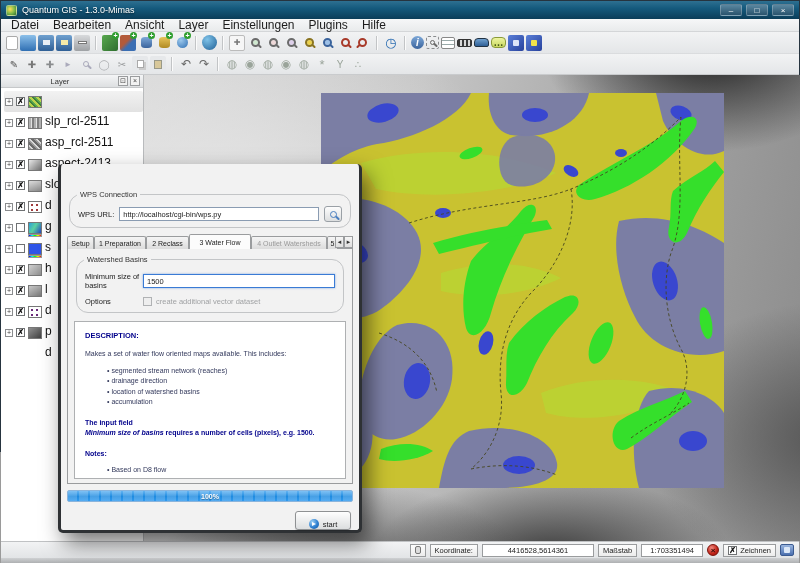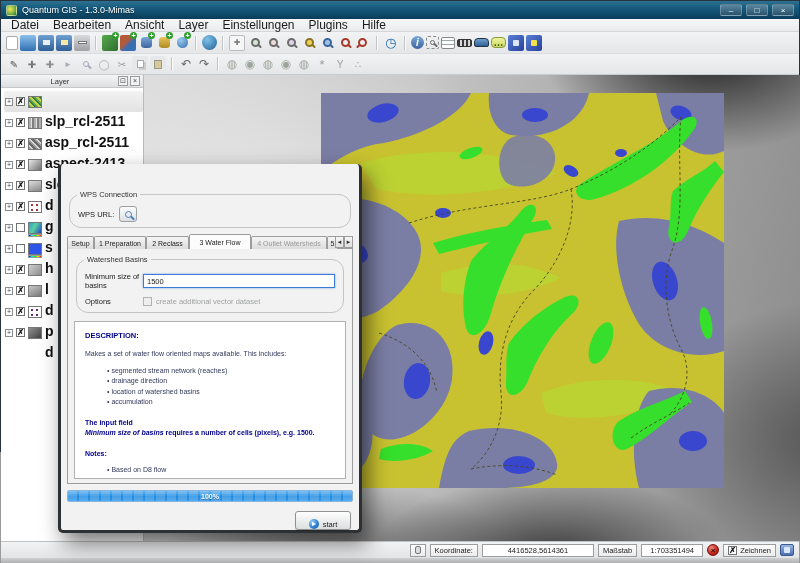--- a/index.html
+++ b/index.html
@@ -50,21 +50,21 @@
   .lp-list { position:absolute; left:0; top:13px; right:0; bottom:0; background:#fff; padding:3px 0 0 3px; }
   .lrow { height:21px; display:flex; align-items:center; gap:3px; padding-left:1px; }
   .lrow.selected { background:linear-gradient(#f2f2f2,#e2e2e2); border-radius:2px; }
   .expander { width:8px; height:8px; border:1px solid #8a8c8e; background:#fdfdfd; font-size:7px; line-height:6px;
     text-align:center; color:#444; flex:0 0 auto; }
   .lcheck { width:9px; height:9px; border:1px solid #6f7173; background:#fff; font-size:8px; line-height:8px;
     text-align:center; color:#111; flex:0 0 auto; font-weight:bold; }
   .lthumb { width:14px; height:12px; border:1px solid #777; flex:0 0 auto; position:relative; }
   .lthumb .ramp { position:absolute; left:-1px; right:-1px; bottom:-4px; height:3px;
     background:linear-gradient(90deg,#00f,#0ff,#0f0,#ff0,#f00); border:1px solid #999; }
-  .lname { font-size:14px; font-weight:bold; color:#111; white-space:nowrap;margin-top:38px; }
+  .lname { font-size:12px; font-weight:normal; color:#111; white-space:nowrap;margin-top:38px; }
 
   
   .map-canvas { position:absolute; left:143px; top:0; width:657px; height:466px; overflow:hidden;
     background-image:
       radial-gradient(240px 150px at 86% -6%, #1b1b1b 0%, rgba(27,27,27,0) 70%),
       radial-gradient(320px 170px at 30% 110%, #474747 0%, rgba(71,71,71,0) 62%),
       radial-gradient(280px 210px at 104% 78%, #565656 0%, rgba(86,86,86,0) 65%),
       radial-gradient(300px 130px at 62% 103%, #3c3c3c 0%, rgba(60,60,60,0) 60%),
       radial-gradient(430px 300px at 12% 32%, #e8e8e8 0%, rgba(232,232,232,0) 72%),
       linear-gradient(100deg, #d8d8d8 0%, #c6c6c6 38%, #a9a9a9 64%, #8b8b8b 100%); }
@@ -432,20 +432,21 @@
     </div>
   </div>
 
   <div class="dialog">
     <div class="dlg-body">
 
       <div class="groupbox wps-group">
         <span class="gb-label">WPS Connection</span>
         <div class="wps-row">
           <span class="wps-label">WPS URL:</span>
+          <input class="text-input wps-input" value="http://localhost/cgi-bin/wps.py" style="">
           <span class="wps-search-btn">
               <span class="mag"></span>
             </span>
         </div>
       </div>
 
       <div class="tabbar">
         <span class="tab" style="width:27px;">Setup</span>
         <span class="tab" style="width:52px;">1  Preparation</span>
         <span class="tab" style="width:43px;">2  Reclass</span>

